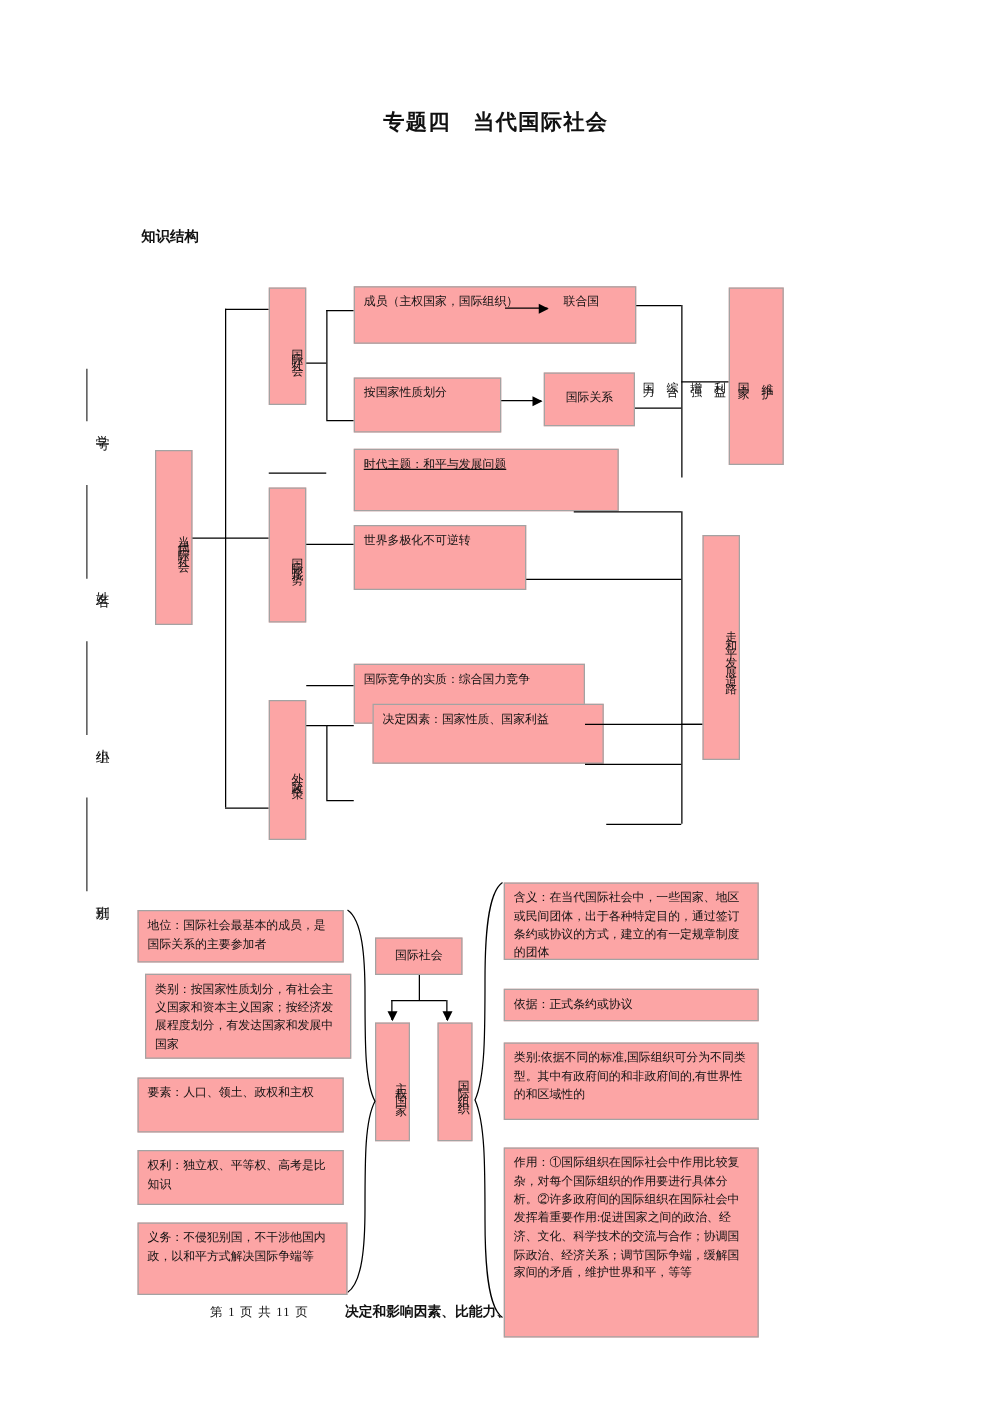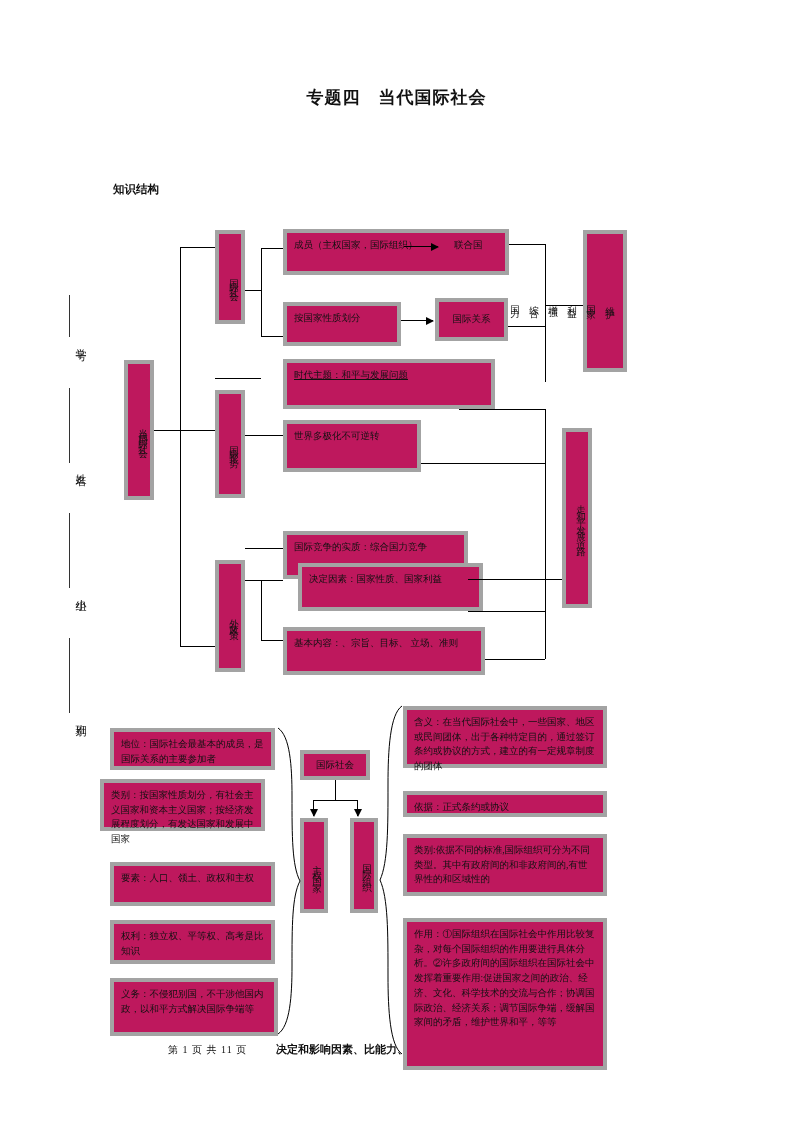--- a/index.html
+++ b/index.html
@@ -62,23 +62,23 @@
   .margin-rule {
     position: absolute;
     left: 17px;
     width: 1px;
     background: #333;
   }
 
   
   .bx {
     position: absolute;
-    border: 4px solid #a3a3a3;
+    border: 1px solid #a3a3a3;
     box-sizing: border-box;
-    background: #be185d;
+    background: #fca5a5;
     font-size: 9.5px;
     line-height: 1.55;
   }
   .bx.pad {
     padding: 5px 7px;
   }
   .bx.vert {
     writing-mode: vertical-rl;
     text-orientation: upright;
     display: flex;
@@ -224,21 +224,20 @@
   <div class="bx pad" style="left:283px; top:420px; width:138px; height:52px;">世界多极化不可逆转</div>
   <div class="bx pad" style="left:283px; top:531px; width:185px; height:48px;">国际竞争的实质：综合国力竞争</div>
 
   <div class="bx vert" style="left:215px; top:560px; width:30px; height:112px;">外交政策</div>
   <div class="ln h" style="left:245px; top:580px; width:16px;"></div>
   <div class="ln v" style="left:261px; top:580px; height:60px;"></div>
   <div class="ln h" style="left:261px; top:580px; width:22px;"></div>
   <div class="ln h" style="left:261px; top:640px; width:22px;"></div>
 
   <div class="bx pad" style="left:298px; top:563px; width:185px; height:48px;">决定因素：国家性质、国家利益</div>
-  <div class="bx pad" style="left:283px; top:627px; width:202px; height:48px;">基本内容：、宗旨、目标、 立场、准则</div>
 
   <div class="ln h" style="left:459px; top:409px; width:86px;"></div>
   <div class="ln h" style="left:421px; top:463px; width:124px;"></div>
   <div class="ln h" style="left:468px; top:579px; width:109px;"></div>
   <div class="ln h" style="left:468px; top:611px; width:77px;"></div>
   <div class="ln h" style="left:485px; top:659px; width:60px;"></div>
   <div class="ln v" style="left:545px; top:409px; height:250px;"></div>
   <div class="ln h" style="left:545px; top:579px; width:32px;"></div>
 
   <div class="bx vert" style="left:562px; top:428px; width:30px; height:180px; letter-spacing:7px;">走和平发展道路</div>
@@ -258,21 +257,21 @@
     </svg>
   </div>
 
   <div class="brace" style="left:378px; top:704px;">
     <svg width="26" height="352" viewBox="0 0 26 352">
       <path d="M24,2 C12,10 10,46 10,80 C10,124 10,158 2,176 C10,194 10,228 10,272 C10,306 12,342 24,350" fill="none" stroke="#000" stroke-width="1"></path>
     </svg>
   </div>
 
   <div class="bx pad" style="left:110px; top:728px; width:165px; height:42px;">地位：国际社会最基本的成员，是国际关系的主要参加者</div>
-  <div class="bx pad" style="left:100px; top:779px; width:165px; height:52px;">类别：按国家性质划分，有社会主义国家和资本主义国家；按经济发展程度划分，有发达国家和发展中国家</div>
+  <div class="bx pad" style="left:116px; top:779px; width:165px; height:68px;">类别：按国家性质划分，有社会主义国家和资本主义国家；按经济发展程度划分，有发达国家和发展中国家</div>
   <div class="bx pad" style="left:110px; top:862px; width:165px; height:44px;">要素：人口、领土、政权和主权</div>
   <div class="bx pad" style="left:110px; top:920px; width:165px; height:44px;">权利：独立权、平等权、高考是比知识</div>
   <div class="bx pad" style="left:110px; top:978px; width:168px; height:58px;">义务：不侵犯别国，不干涉他国内政，以和平方式解决国际争端等</div>
 
   <div class="bx pad" style="left:403px; top:706px; width:204px; height:62px;">含义：在当代国际社会中，一些国家、地区或民间团体，出于各种特定目的，通过签订条约或协议的方式，建立的有一定规章制度的团体</div>
   <div class="bx pad" style="left:403px; top:791px; width:204px; height:26px;">依据：正式条约或协议</div>
   <div class="bx pad" style="left:403px; top:834px; width:204px; height:62px;">类别:依据不同的标准,国际组织可分为不同类型。其中有政府间的和非政府间的,有世界性的和区域性的</div>
   <div class="bx pad" style="left:403px; top:918px; width:204px; height:152px;">作用：①国际组织在国际社会中作用比较复杂，对每个国际组织的作用要进行具体分析。②许多政府间的国际组织在国际社会中发挥着重要作用:促进国家之间的政治、经济、文化、科学技术的交流与合作；协调国际政治、经济关系；调节国际争端，缓解国家间的矛盾，维护世界和平，等等</div>
 
   <div class="footer-page">第 1 页 共 11 页</div>

